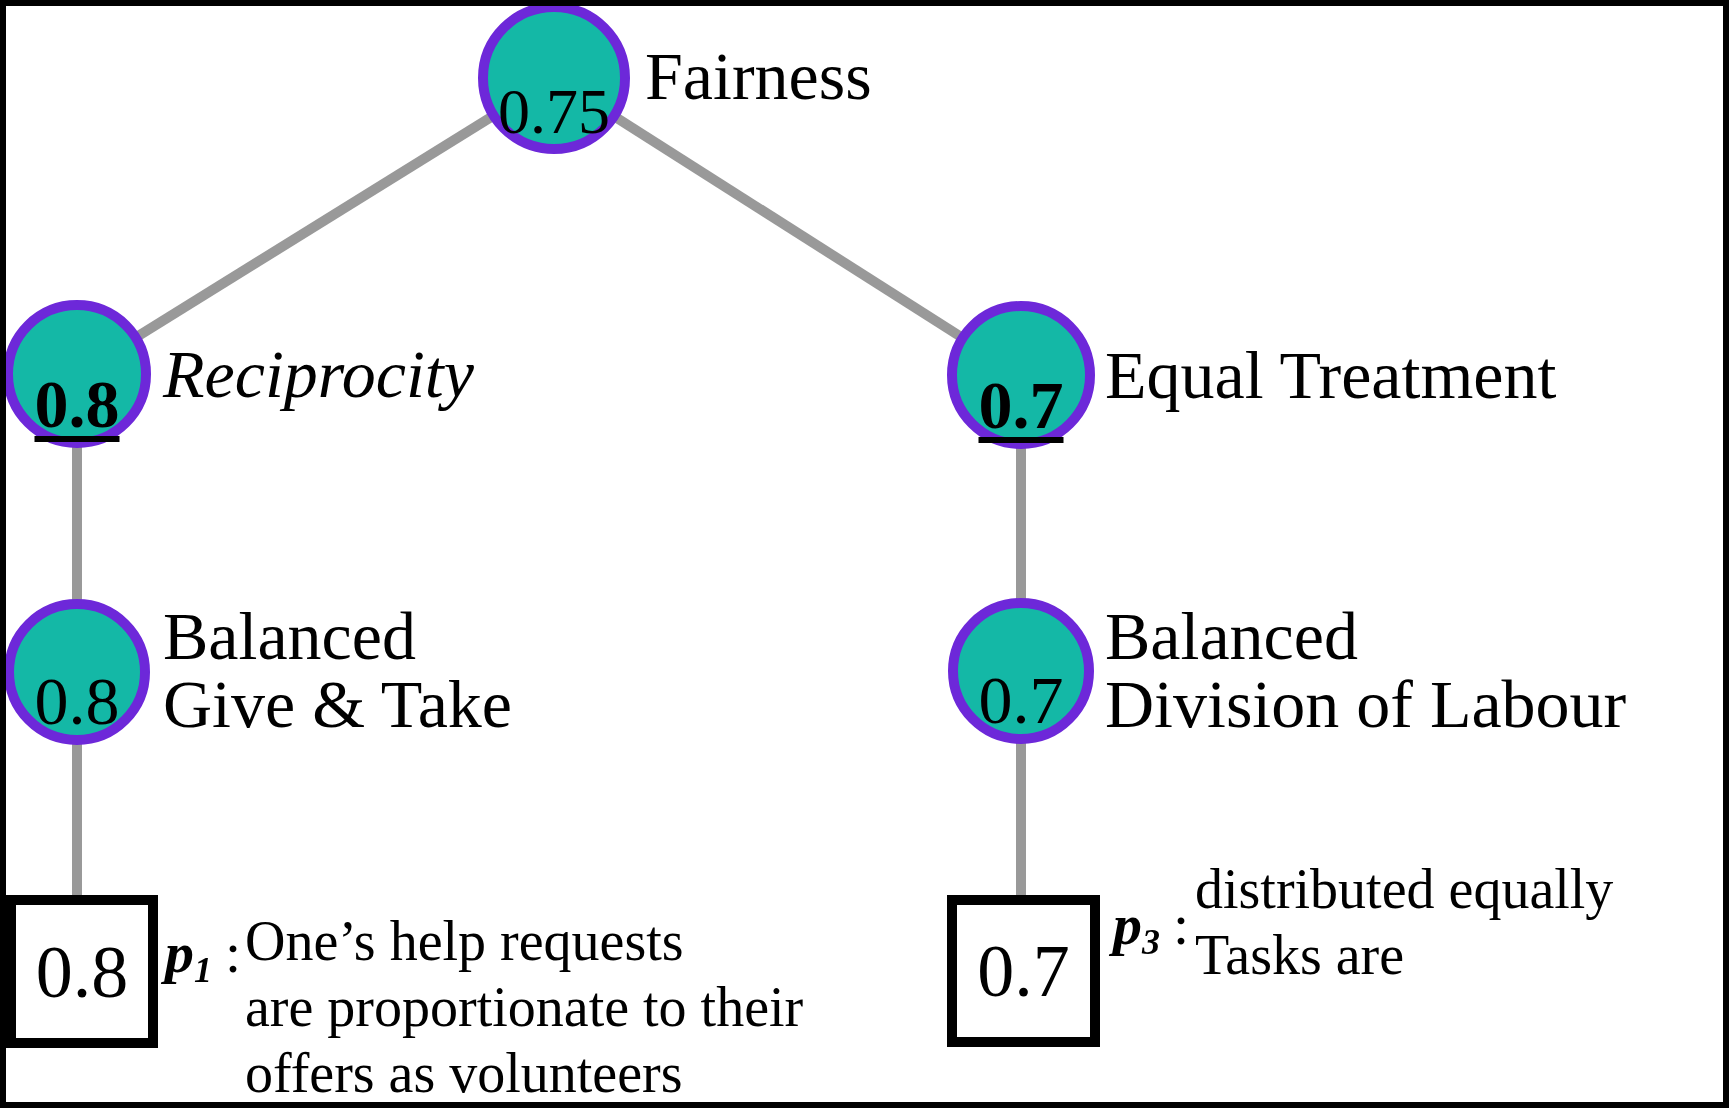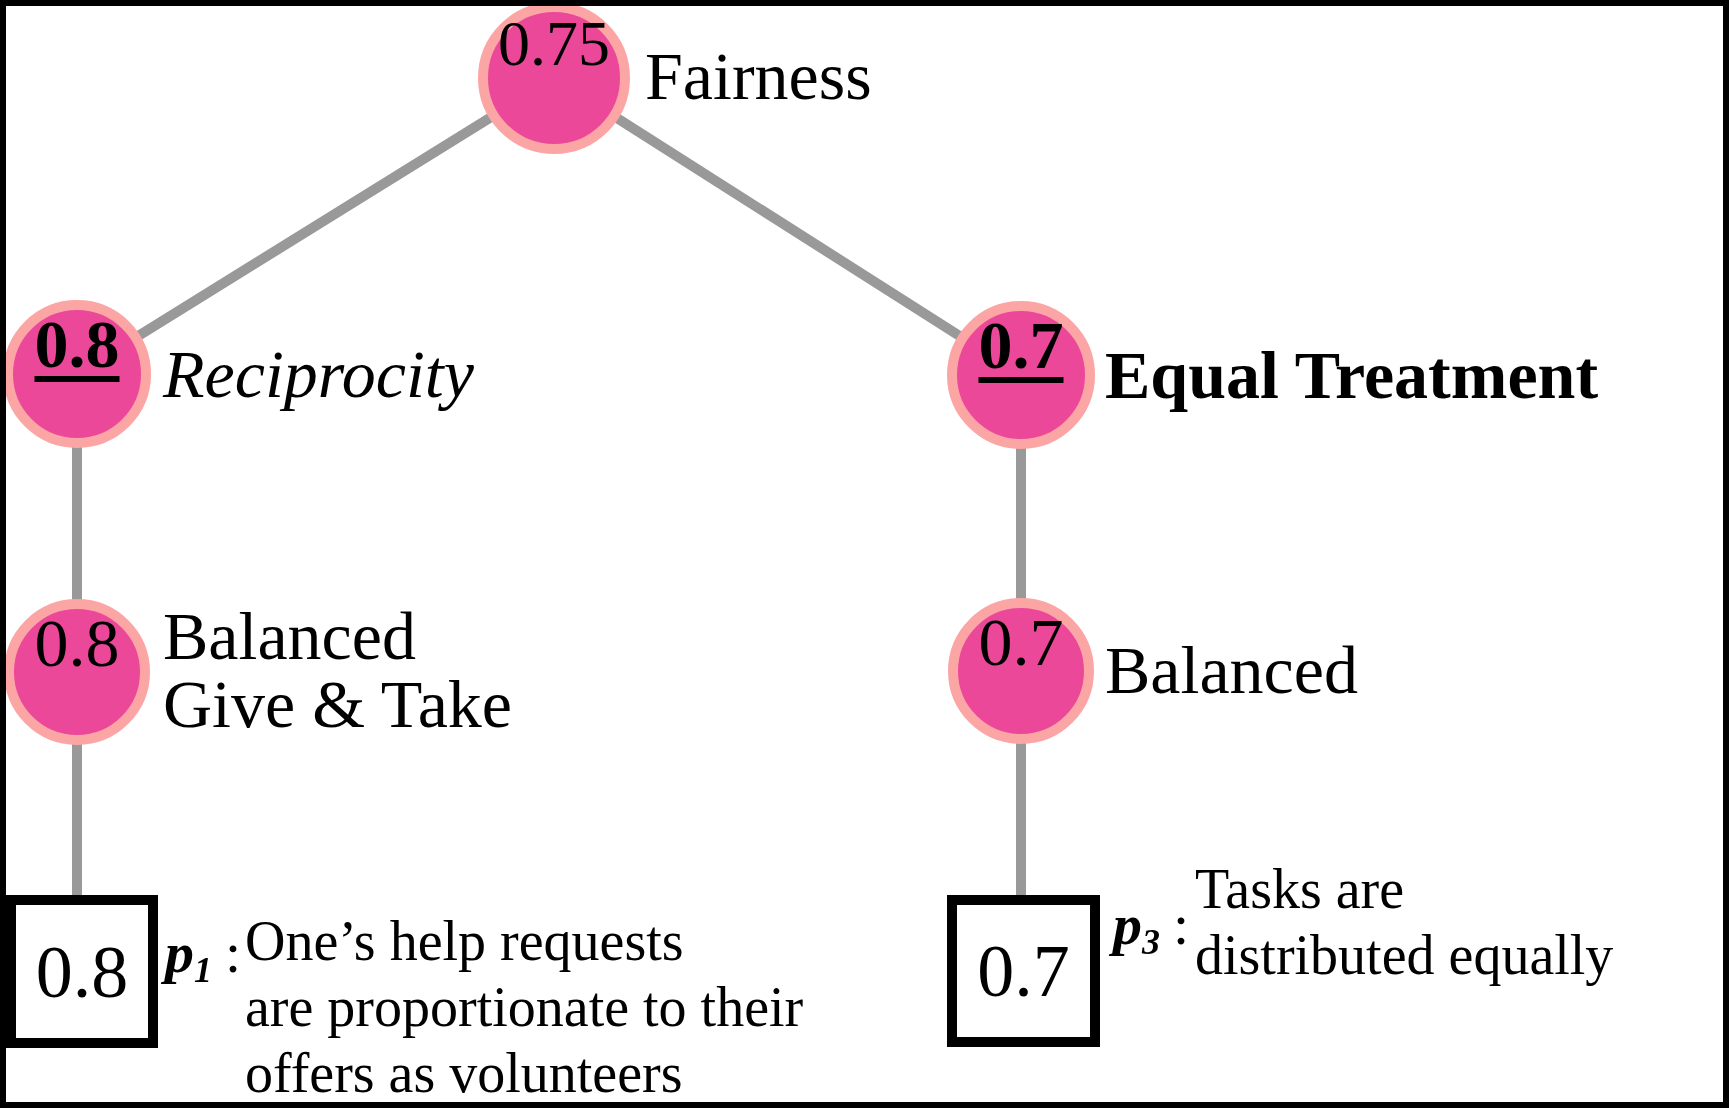--- a/index.html
+++ b/index.html
@@ -3,22 +3,22 @@
 <meta charset="utf-8">
 <style>
   html,body{margin:0;padding:0;background:#444;}
   #stage{
     position:relative;width:1729px;height:1108px;background:#ffffff;
     font-family:"Liberation Serif","DejaVu Serif",serif;color:#000;overflow:hidden;
   }
   #frame{position:absolute;inset:0;border:6px solid #000;z-index:10;pointer-events:none;}
   #edges{position:absolute;left:0;top:0;z-index:0;}
   .node-circle{
-    position:absolute;box-sizing:border-box;border:10px solid #fca5a5;border-radius:50%;
-    background:#ec4899;display:flex;align-items:flex-start;justify-content:center;z-index:1;
+    position:absolute;box-sizing:border-box;border:10px solid #6d28d9;border-radius:50%;
+    background:#14b8a6;display:flex;align-items:flex-end;justify-content:center;z-index:1;
   }
   .node-square{
     position:absolute;box-sizing:border-box;border:10px solid #000;
     background:#fff;display:flex;align-items:center;justify-content:center;z-index:1;
   }
   .nval{font-size:68px;line-height:1;white-space:nowrap;}
   .nval-root{font-size:64px;}
   .nval-leaf{font-size:74px;}
   .nval-em{
     font-weight:bold;
@@ -62,50 +62,51 @@
   <div class="lbl" style="left:645px;top:76px;">Fairness</div>
 
   <div class="node-circle" style="left:3px;top:300px;width:148px;height:148px;">
     <span class="nval nval-em">0.8</span>
   </div>
   <div class="lbl" style="left:163px;top:374px;font-style:italic;">Reciprocity</div>
 
   <div class="node-circle" style="left:947px;top:301px;width:148px;height:148px;">
     <span class="nval nval-em">0.7</span>
   </div>
-  <div class="lbl" style="left:1105px;top:375px;font-weight:bold;">Equal Treatment</div>
+  <div class="lbl" style="left:1105px;top:375px;">Equal Treatment</div>
 
   <div class="node-circle" style="left:4px;top:599px;width:146px;height:146px;">
     <span class="nval">0.8</span>
   </div>
   <div class="lbl" style="left:163px;top:670px;">
     <div>Balanced</div>
     <div>Give &amp; Take</div>
   </div>
 
   <div class="node-circle" style="left:948px;top:598px;width:146px;height:146px;">
     <span class="nval">0.7</span>
   </div>
   <div class="lbl" style="left:1105px;top:670px;">
     <div>Balanced</div>
+    <div>Division of Labour</div>
   </div>
 
   <div class="node-square" style="left:6px;top:895px;width:152px;height:153px;">
     <span class="nval nval-leaf">0.8</span>
   </div>
   <div class="psym" style="left:165px;top:920px;"><span>p</span><sub>1</sub><span class="colon">:</span></div>
   <div class="desc" style="left:245px;top:908px;">
     <div>One’s help requests</div>
     <div>are proportionate to their</div>
     <div>offers as volunteers</div>
   </div>
 
   <div class="node-square" style="left:947px;top:895px;width:153px;height:152px;">
     <span class="nval nval-leaf">0.7</span>
   </div>
   <div class="psym" style="left:1113px;top:892px;"><span>p</span><sub>3</sub><span class="colon">:</span></div>
   <div class="desc" style="left:1195px;top:856px;">
+    <div>distributed equally</div>
     <div>Tasks are</div>
-    <div>distributed equally</div>
   </div>
 
   <div id="frame"></div>
 </div>
 
 </body></html>

